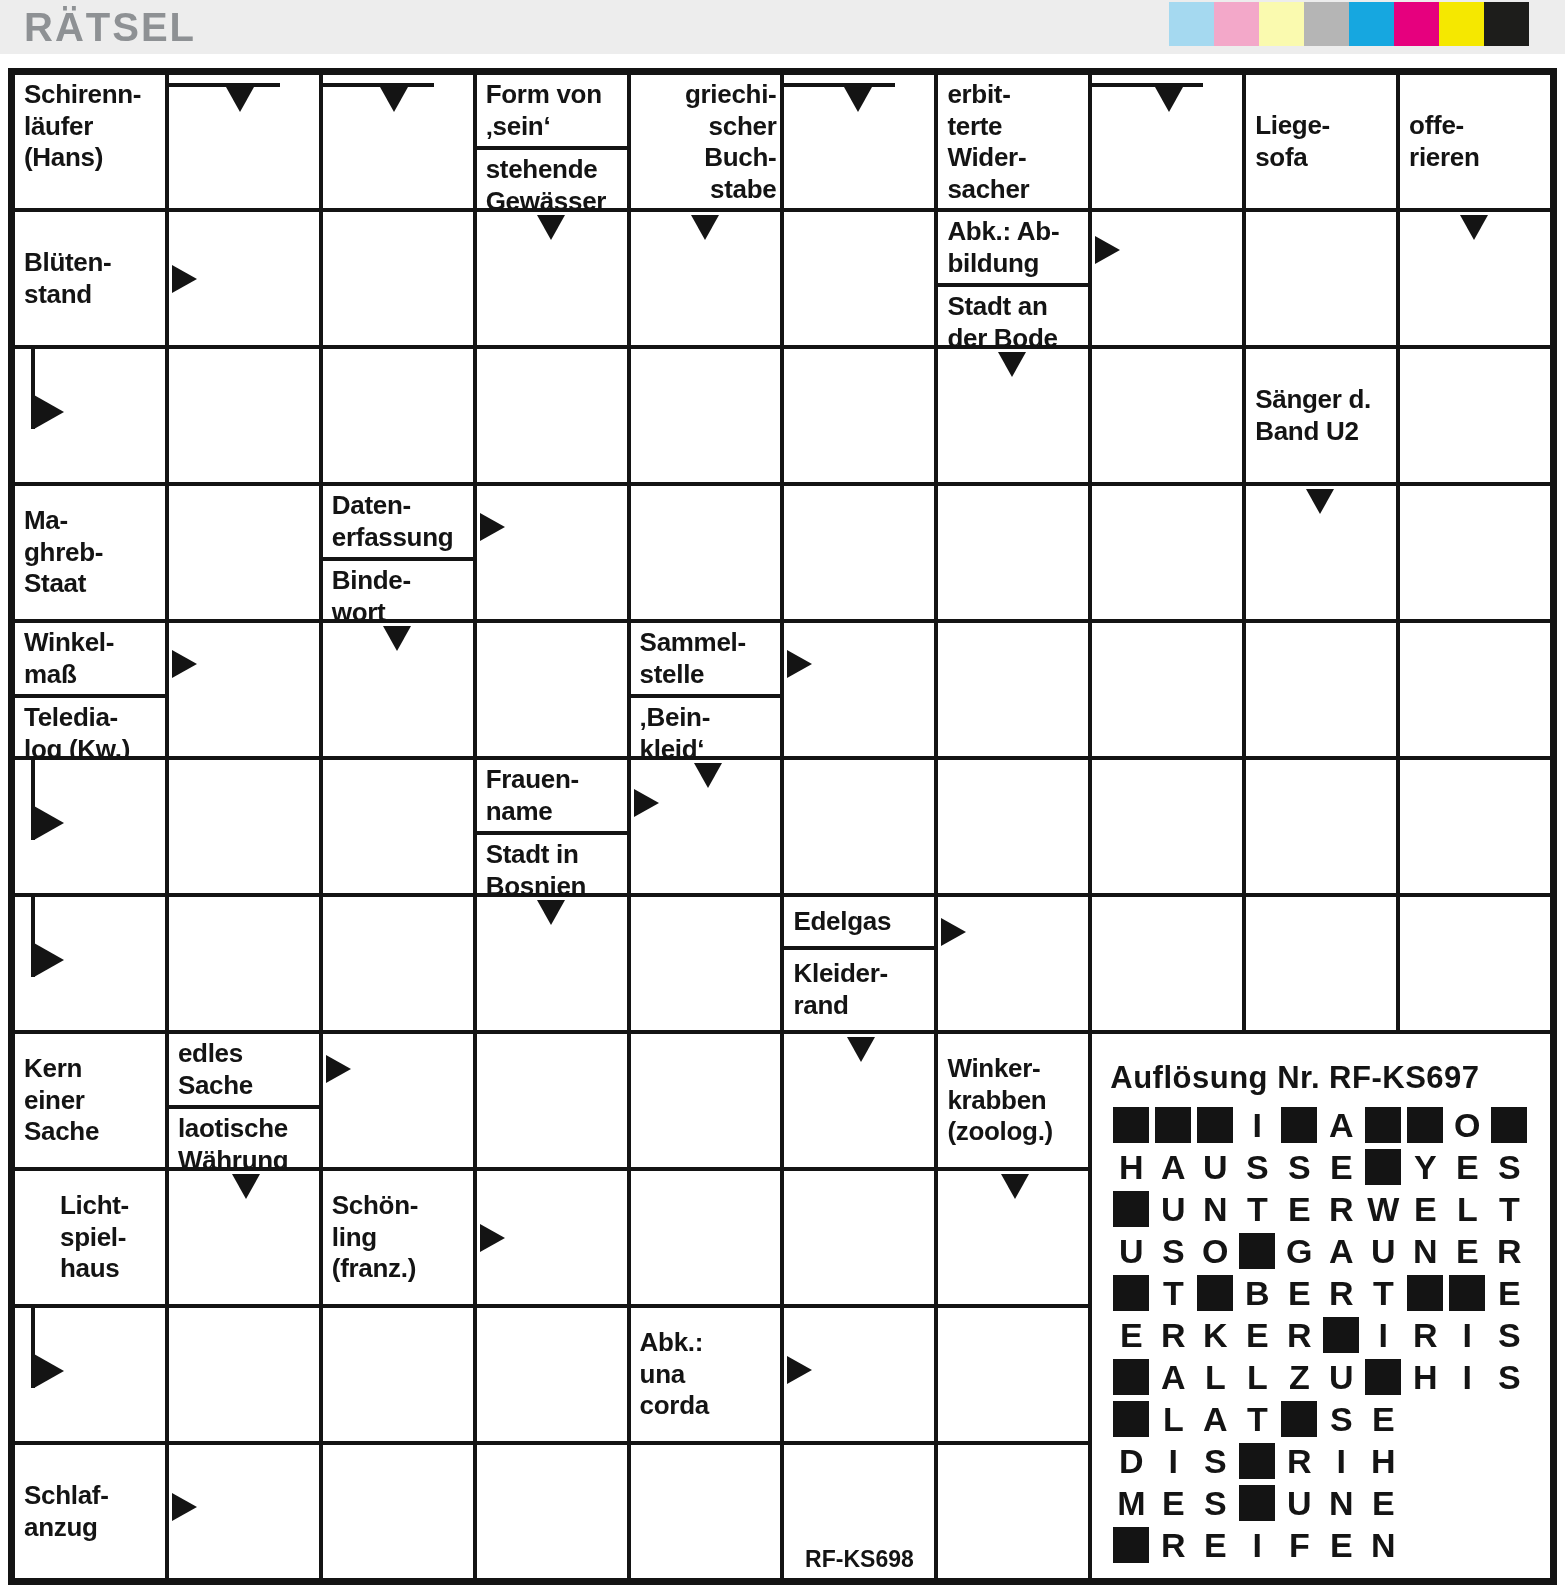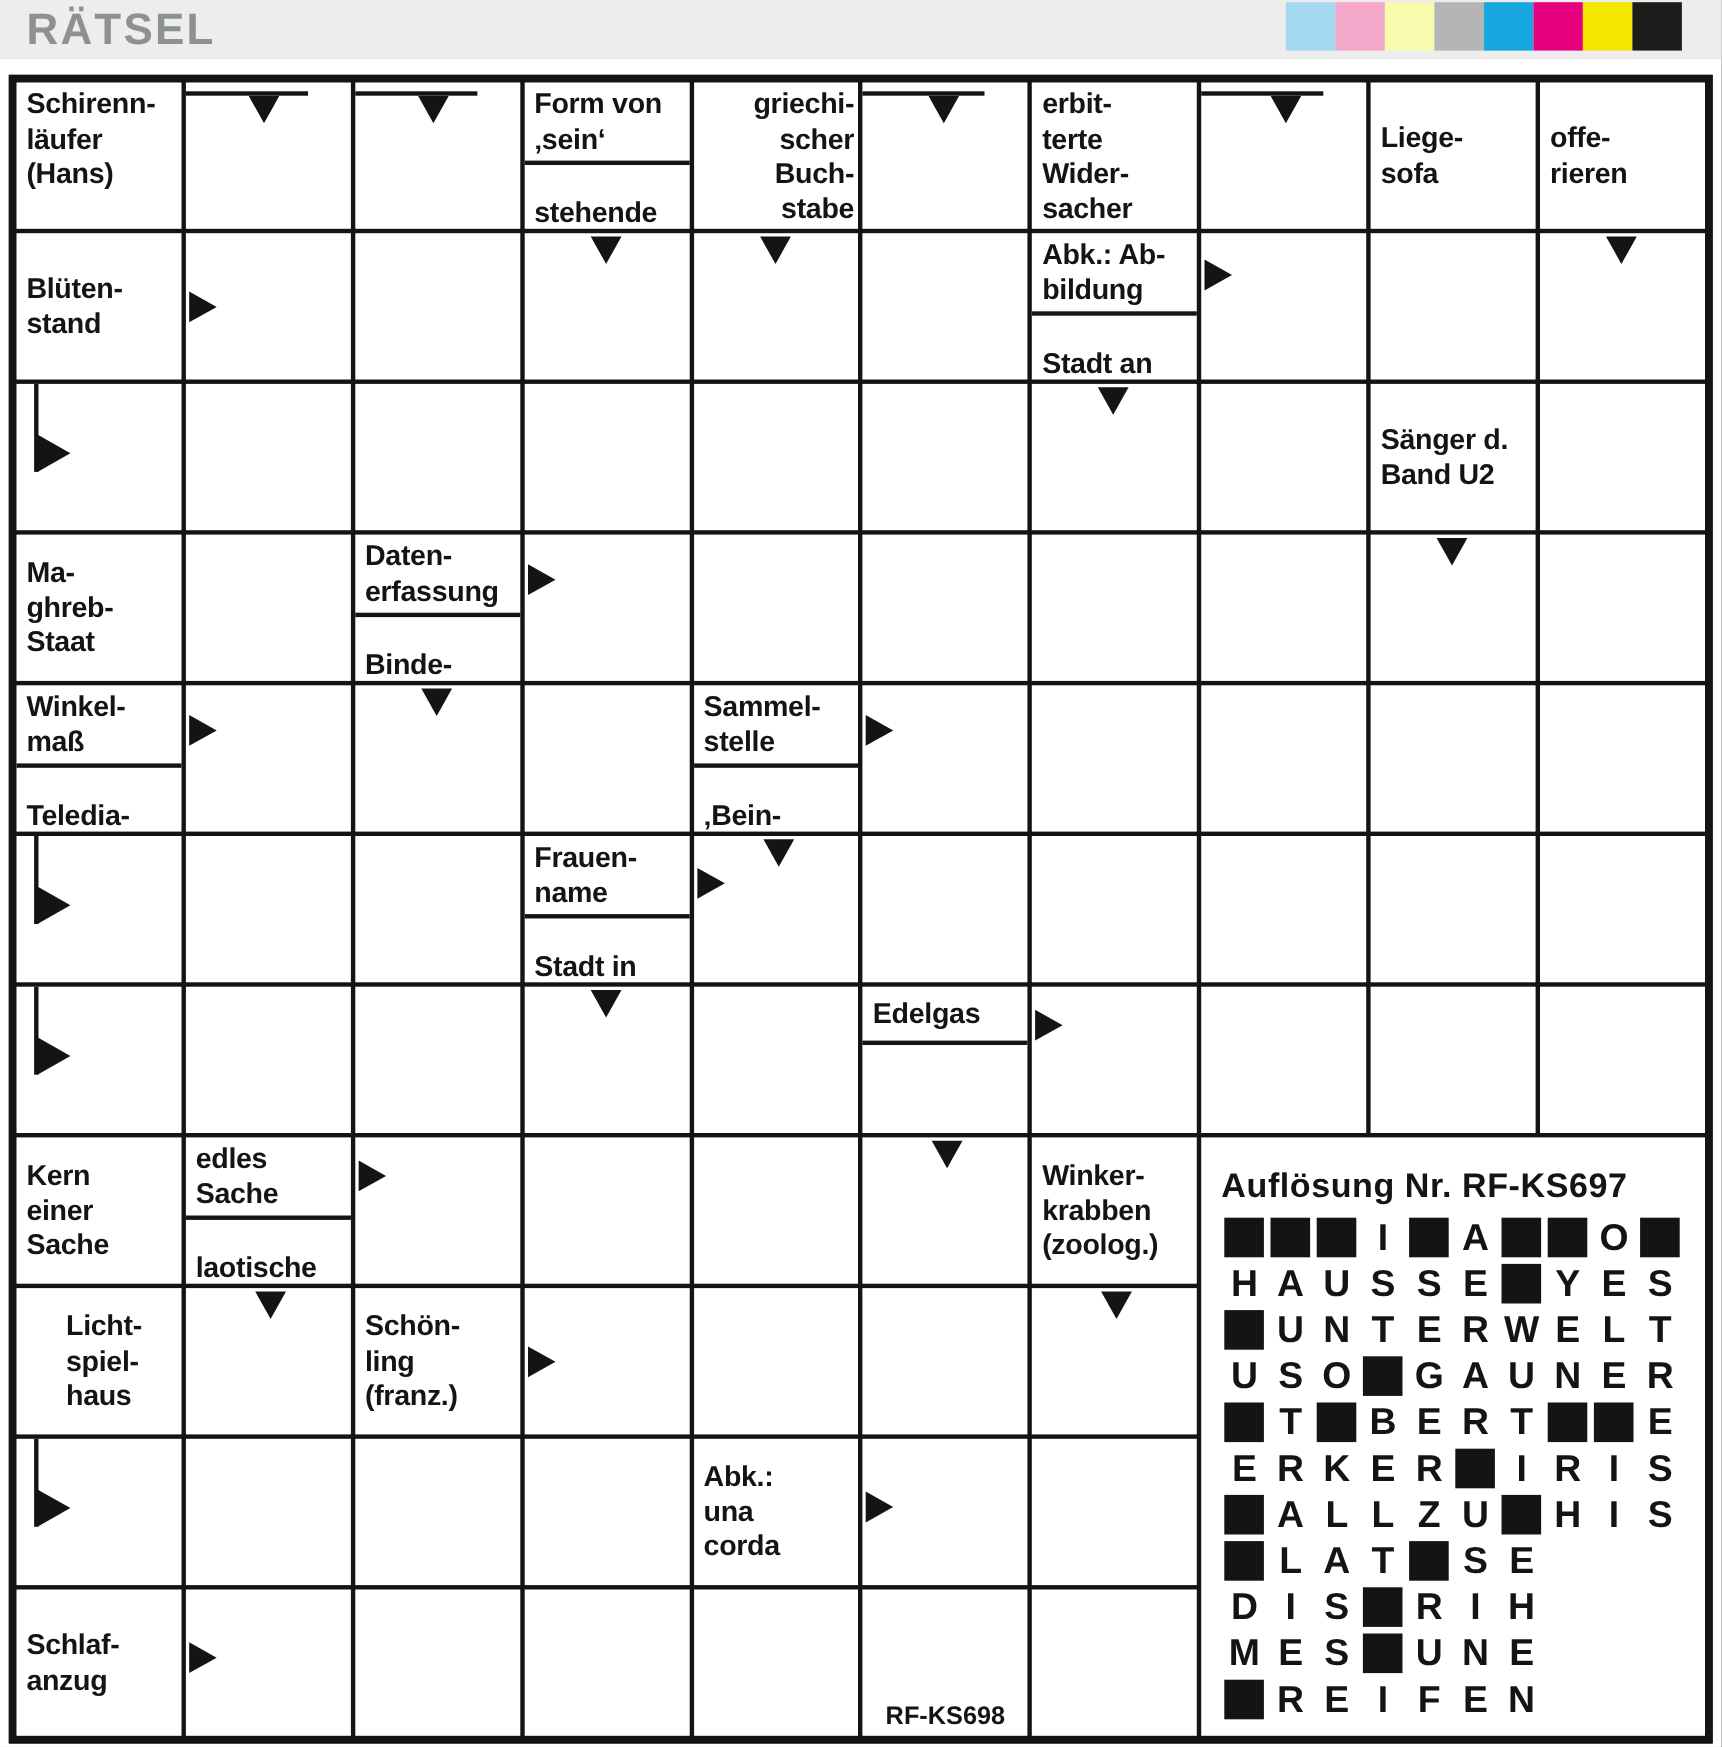--- a/index.html
+++ b/index.html
@@ -34,21 +34,21 @@
     gap: 4px;
   }
   .cell { background: #ffffff; position: relative; }
   .cell.clue { display: flex; flex-direction: column; justify-content: center; }
   .cell.clue.va-top { justify-content: flex-start; }
   .clue-text {
     font-weight: bold; font-size: 26px; line-height: 1.22;
     white-space: pre-line; padding: 4px 4px 4px 9px; color: #141414;
     letter-spacing: -0.3px;
   }
-  .cell.split { display: flex; flex-direction: column; gap: 24px; }
+  .cell.split { display: flex; flex-direction: column; }
   .half { flex: 1; display: flex; flex-direction: column; justify-content: center; }
   .half.top-half { border-bottom: 4px solid #141414; }
 
   
   .arr-down {
     position: absolute; top: 3px; width: 0; height: 0;
     border-left: 14px solid transparent; border-right: 14px solid transparent;
     border-top: 25px solid #141414;
   }
   .arr-right {
@@ -290,20 +290,24 @@
     <div class="cell empty" style="grid-area: 7 / 2;"></div>
     <div class="cell empty" style="grid-area: 7 / 3;"></div>
     <div class="cell empty" style="grid-area: 7 / 4;">
       <div class="arr-down" style="left: 40%;"></div>
     </div>
     <div class="cell empty" style="grid-area: 7 / 5;"></div>
     <div class="cell split" style="grid-area: 7 / 6;">
       <div class="half top-half" style="flex: 0 0 40%; justify-content: center;">
         <div class="clue-text">Edelgas</div>
       </div>
+      <div class="half">
+        <div class="clue-text">Kleider-
+rand</div>
+      </div>
     </div>
     <div class="cell empty" style="grid-area: 7 / 7;">
       <div class="arr-right" style="top: 16%;"></div>
     </div>
     <div class="cell empty" style="grid-area: 7 / 8;"></div>
     <div class="cell empty" style="grid-area: 7 / 9;"></div>
     <div class="cell empty" style="grid-area: 7 / 10;"></div>
     <div class="cell clue" style="grid-area: 8 / 1;">
       <div class="clue-text">Kern
 einer

